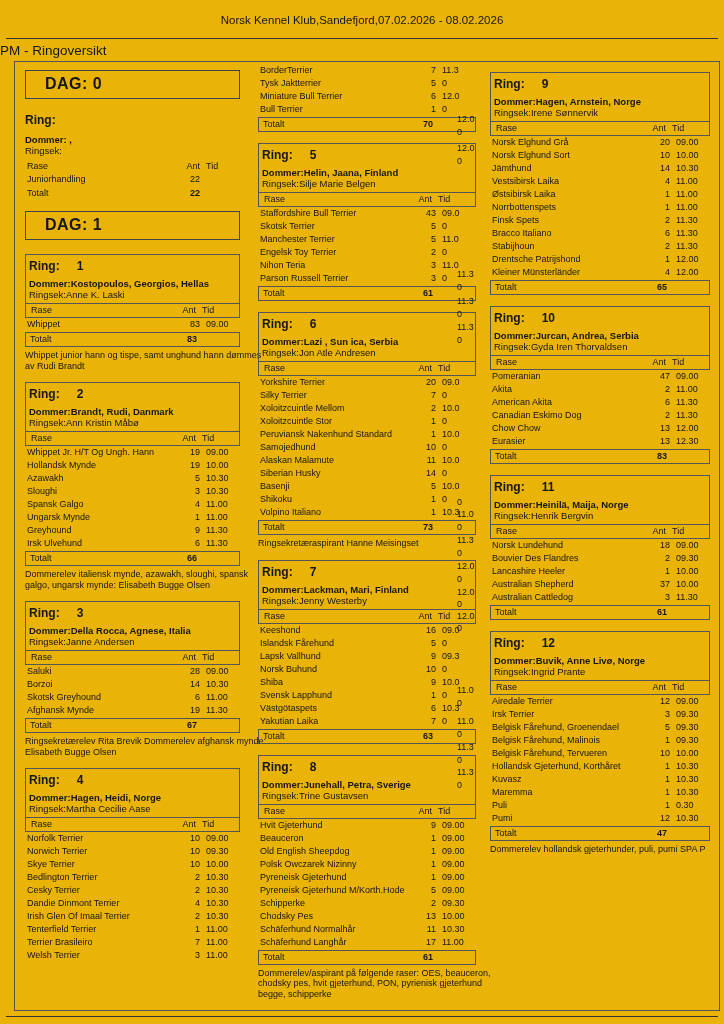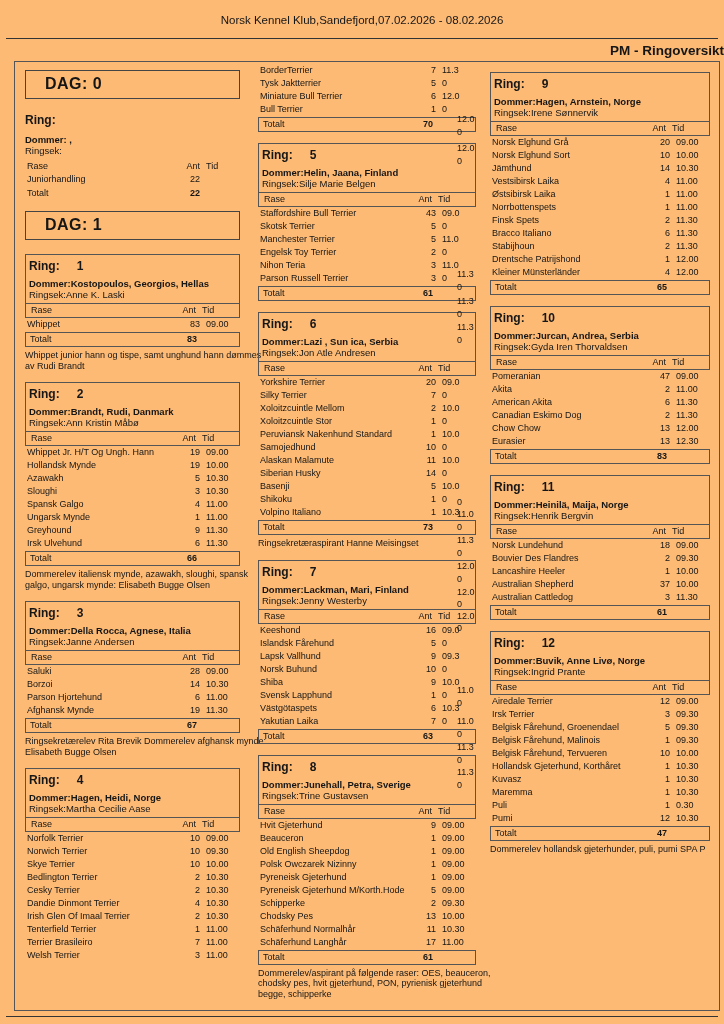--- a/index.html
+++ b/index.html
@@ -1,20 +1,20 @@
 <!DOCTYPE html>
 <html><head>
 <meta charset="utf-8">
 <style>
   html,body{margin:0;padding:0;background:#fff;}
-  #page{position:relative;width:724px;height:1024px;background:#fdba74;overflow:hidden;
+  #page{position:relative;width:724px;height:1024px;background:#eab308;overflow:hidden;
         font-family:"Liberation Sans","DejaVu Sans",sans-serif;color:#161616;}
   .h1{position:absolute;top:14px;left:0;width:100%;text-align:center;font-size:11.5px;}
   .toprule{position:absolute;top:38px;left:6px;width:712px;border-top:1.2px solid #333;}
-  .h2{position:absolute;top:43px;left:0;width:100%;text-align:right;font-size:13.5px;font-weight:bold;}
+  .h2{position:absolute;top:43px;left:0;width:100%;text-align:left;font-size:13.5px;font-weight:normal;}
   .contentbox{position:absolute;left:14px;top:61px;width:704px;height:948px;border:1px solid #555;}
   .botrule{position:absolute;top:1016px;left:6px;width:712px;border-top:1.6px solid #333;}
   .col{position:absolute;}
   #col1{left:25px;top:70px;width:215px;}
   #col2{left:258px;top:64px;width:218px;}
   #col3{left:490px;top:72px;width:220px;}
   .section{margin-bottom:11px;}
   .dagbox{border:1.2px solid #444;padding:4px 0 5px 19px;font-size:16px;font-weight:bold;
           margin-bottom:14px;letter-spacing:.5px;}
   .ringbox{border:1px solid #555;padding:4px 3px 0 3px;}
@@ -176,21 +176,21 @@
           <span class="rase">Saluki</span>
           <span class="ant">28</span>
           <span class="tid">09.00</span>
         </div>
         <div class="trow">
           <span class="rase">Borzoi</span>
           <span class="ant">14</span>
           <span class="tid">10.30</span>
         </div>
         <div class="trow">
-          <span class="rase">Parson Hjortehund</span>
+          <span class="rase">Skotsk Greyhound</span>
           <span class="ant">6</span>
           <span class="tid">11.00</span>
         </div>
         <div class="trow">
           <span class="rase">Afghansk Mynde</span>
           <span class="ant">19</span>
           <span class="tid">11.30</span>
         </div>
         <div class="totrow bordered">
           <span class="rase">Totalt</span>

